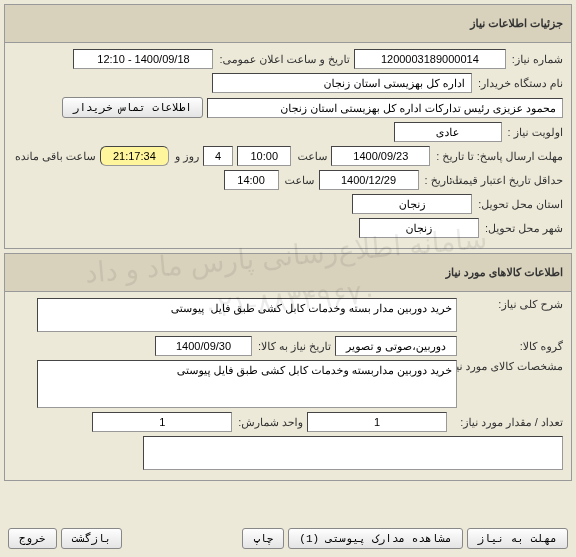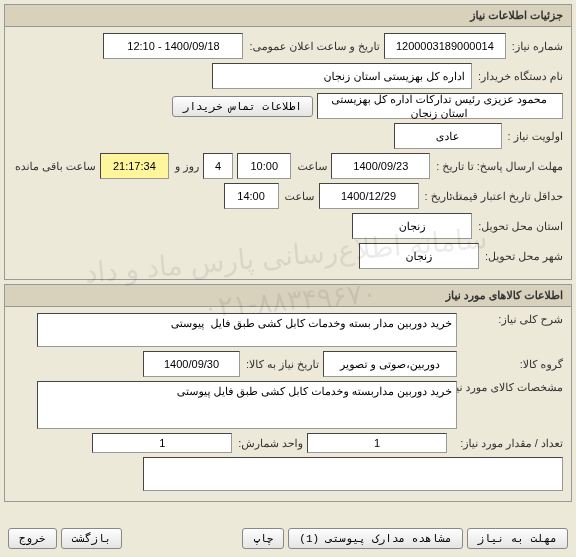--- a/index.html
+++ b/index.html
@@ -13,21 +13,21 @@
   position: relative;
 }
 .panel {
   border: 1px solid #999;
   margin: 4px;
   background: #ece9d8;
 }
 .panel-header {
   background: #d8d2bd;
   color: #333;
-  padding: 4px 8px;
+  padding: 12px 8px;
   font-weight: bold;
   border-bottom: 1px solid #999;
   text-align: right;
 }
 .panel-body { padding: 6px 8px; }
 .row {
   display: flex;
   align-items: center;
   margin-bottom: 4px;
   gap: 4px;
@@ -44,21 +44,21 @@
   height: 20px;
   line-height: 14px;
   text-align: center;
   font-family: Tahoma, Arial, sans-serif;
   font-size: 11px;
   color: #000;
 }
 .field-ro {
   background: #fff;
   border: 1px inset #999;
-  padding: 12px 4px;
+  padding: 3px 4px;
   height: 20px;
   line-height: 14px;
   text-align: center;
   display: inline-flex;
   align-items: center;
   justify-content: center;
 }
 textarea.field {
   height: auto;
   text-align: right;
@@ -66,21 +66,21 @@
 }
 .btn {
   background: linear-gradient(#fefefe,#e4e4e4);
   border: 1px solid #888;
   border-radius: 3px;
   padding: 3px 10px;
   font-family: Liberation Mono, monospace;
   font-size: 11px;
   cursor: pointer;
 }
-.countdown { background:#fff59d; }
+.countdown { background:#fff59d;border-radius:6px; }
 .watermark {
   position: absolute;
   top: 50%; left: 50%;
   transform: translate(-50%,-50%) rotate(-5deg);
   font-size: 28px;
   color: rgba(0,0,0,0.08);
   pointer-events: none;
   white-space: nowrap;
   text-align: center;
   line-height: 1.6;
@@ -102,32 +102,32 @@
   <div>سامانه اطلاع‌رسانی پارس ماد و داد</div>
   <div>۰۲۱-۸۸۳۴۹۶۷۰</div>
 </div>
 
 <div class="panel">
   <div class="panel-header">جزئیات اطلاعات نیاز</div>
   <div class="panel-body">
 
     <div class="row">
       <span class="label">شماره نیاز:</span>
-      <span class="field-ro" style="width:122px">1200003189000014</span>
+      <span class="field-ro" style="width:152px">1200003189000014</span>
       <span class="label">تاریخ و ساعت اعلان عمومی:</span>
       <span class="field-ro" style="width:140px">1400/09/18 - 12:10</span>
     </div>
 
     <div class="row">
       <span class="label">نام دستگاه خریدار:</span>
       <span class="field-ro" style="width:260px;justify-content:flex-start;padding-right:6px">اداره کل بهزیستی استان زنجان</span>
     </div>
 
     <div class="row">
-      <span class="field-ro" style="width:246px;justify-content:flex-start;padding-right:6px">محمود عزیزی رئیس تدارکات اداره کل بهزیستی استان زنجان</span>
+      <span class="field-ro" style="width:356px;justify-content:flex-start;padding-right:6px">محمود عزیزی رئیس تدارکات اداره کل بهزیستی استان زنجان</span>
       <button class="btn">اطلاعات تماس خریدار</button>
     </div>
 
     <div class="row">
       <span class="label">اولویت نیاز :</span>
       <span class="field-ro" style="width:108px">عادی</span>
     </div>
 
     <div class="row">
       <span class="label">مهلت ارسال پاسخ: تا تاریخ :</span>
@@ -165,21 +165,21 @@
   <div class="panel-header">اطلاعات کالاهای مورد نیاز</div>
   <div class="panel-body">
 
     <div class="row" style="align-items:flex-start">
       <span class="label" style="width:100px">شرح کلی نیاز:</span>
       <textarea class="field" rows="2" style="width: 420px;">خرید دوربین مدار بسته وخدمات کابل کشی طبق فایل  پیوستی</textarea>
     </div>
 
     <div class="row">
       <span class="label" style="width:100px">گروه کالا:</span>
-      <span class="field-ro" style="width:134px">دوربین،صوتی و تصویر</span>
+      <span class="field-ro" style="width:122px">دوربین،صوتی و تصویر</span>
       <span class="label">تاریخ نیاز به کالا:</span>
       <span class="field-ro" style="width:97px">1400/09/30</span>
     </div>
 
     <div class="row" style="align-items:flex-start">
       <span class="label" style="width:100px">مشخصات کالای مورد نیاز:</span>
       <textarea class="field" rows="3" style="width: 420px;">خرید دوربین مداربسته وخدمات کابل کشی طبق فایل پیوستی</textarea>
     </div>
 
     <div class="row">

